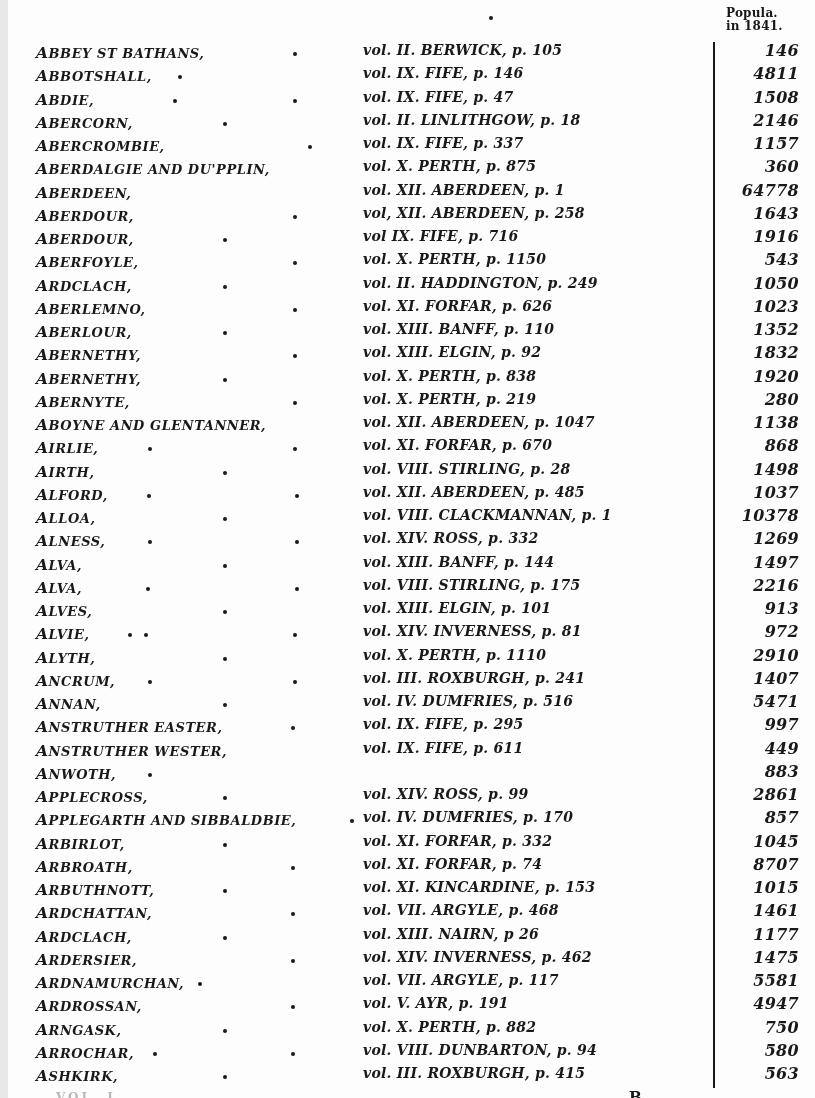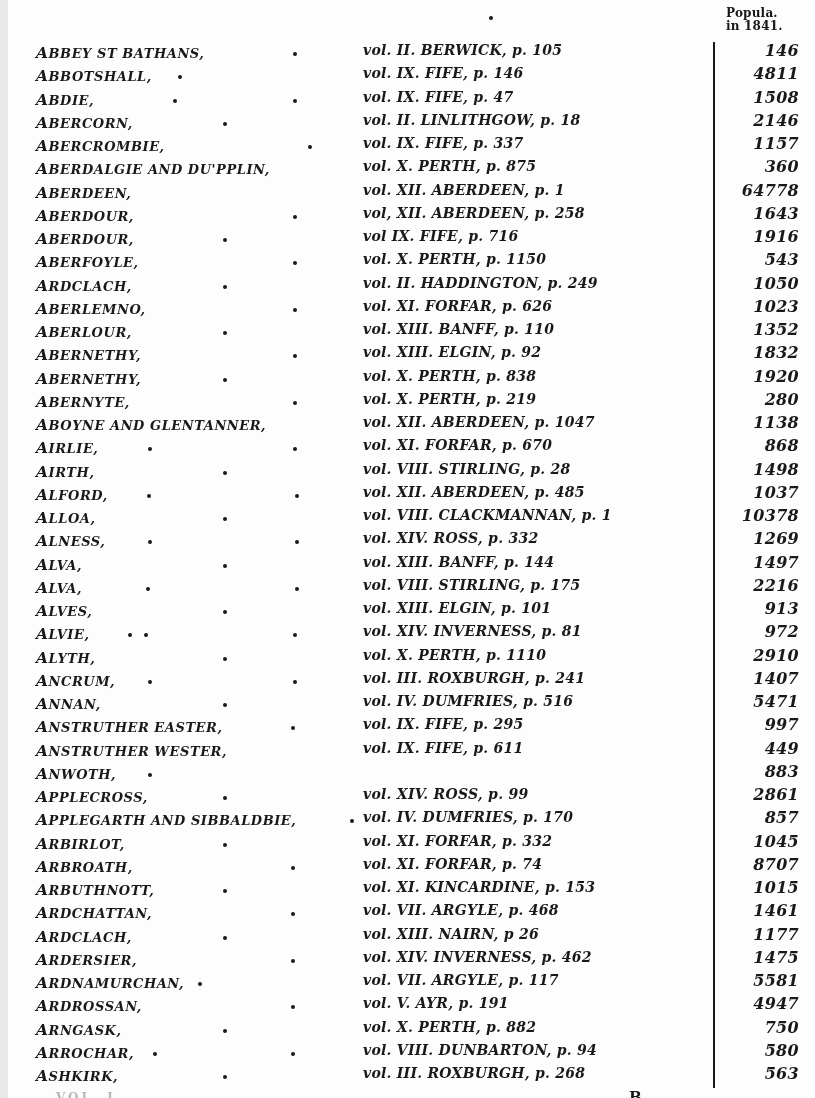--- a/index.html
+++ b/index.html
@@ -373,21 +373,21 @@
       <div class="row">
         <span class="pname">ARROCHAR,</span>
         <span class="ldot" style="left: 145px;"></span>
         <span class="ldot" style="left: 283px;"></span>
         <span class="pref">vol. VIII. DUNBARTON, p. 94</span>
         <span class="ppop">580</span>
       </div>
       <div class="row">
         <span class="pname">ASHKIRK,</span>
         <span class="ldot" style="left: 215px;"></span>
-        <span class="pref">vol. III. ROXBURGH, p. 268</span>
+        <span class="pref">vol. III. ROXBURGH, p. 415</span>
         <span class="ppop">563</span>
       </div>
     </div>
 
   <div id="vrule"></div>
 
   <span id="sig-mark">B</span>
   <span id="faint-footer">VOL. I</span>
 </div>
 

